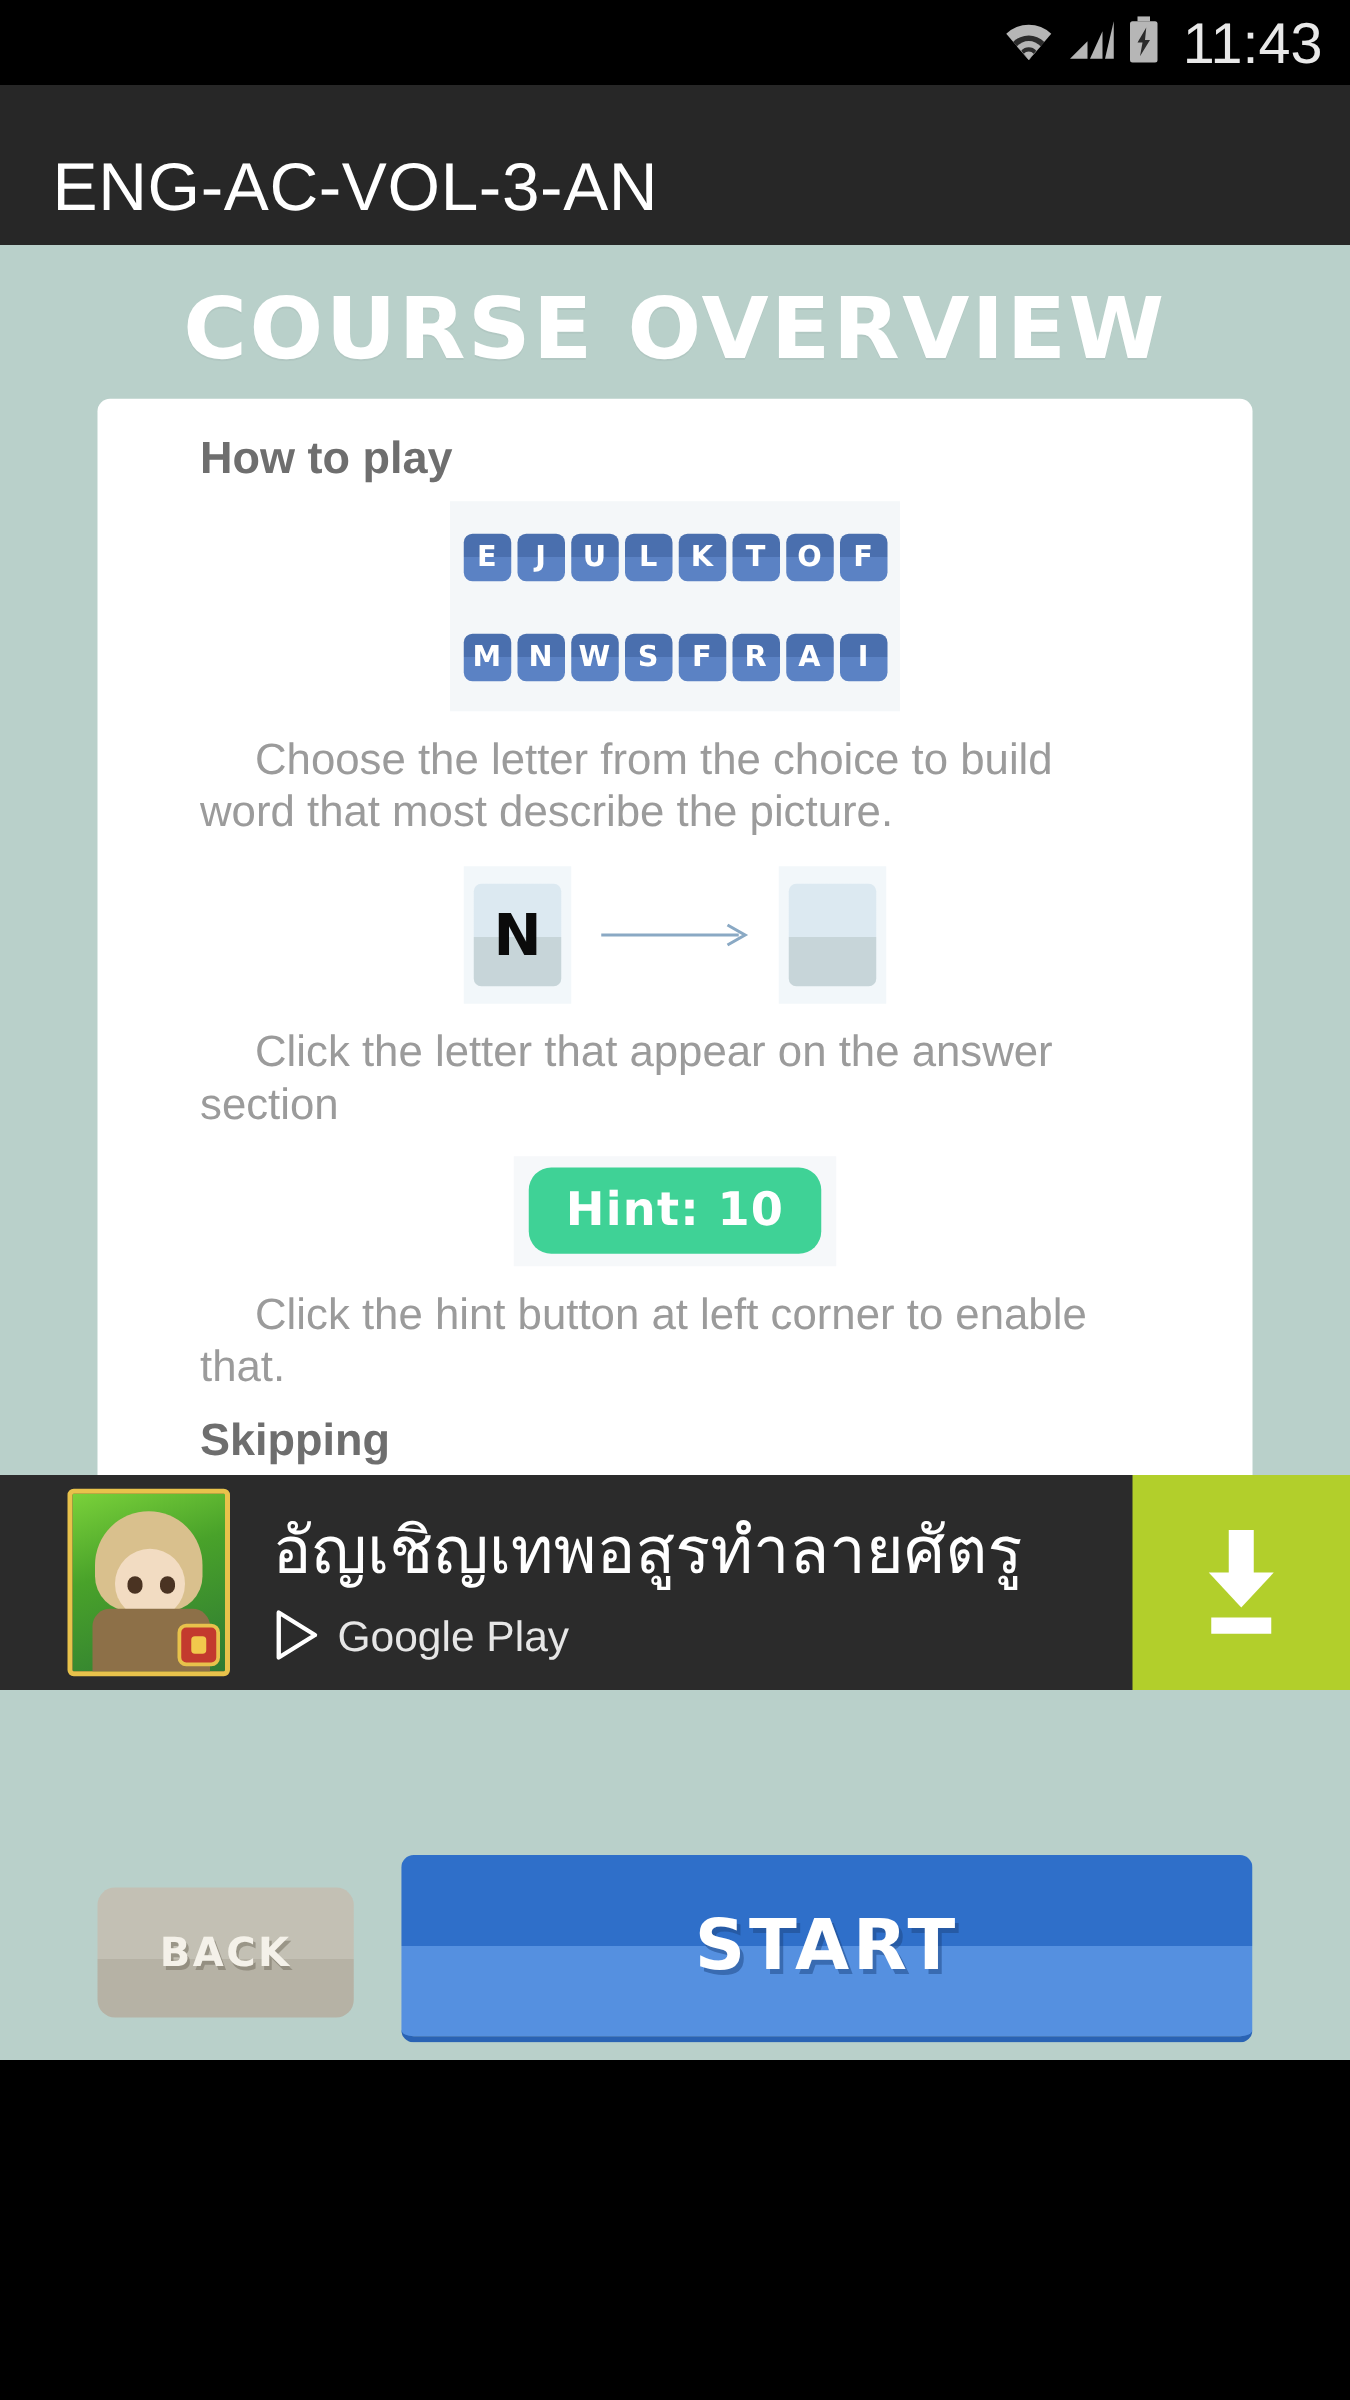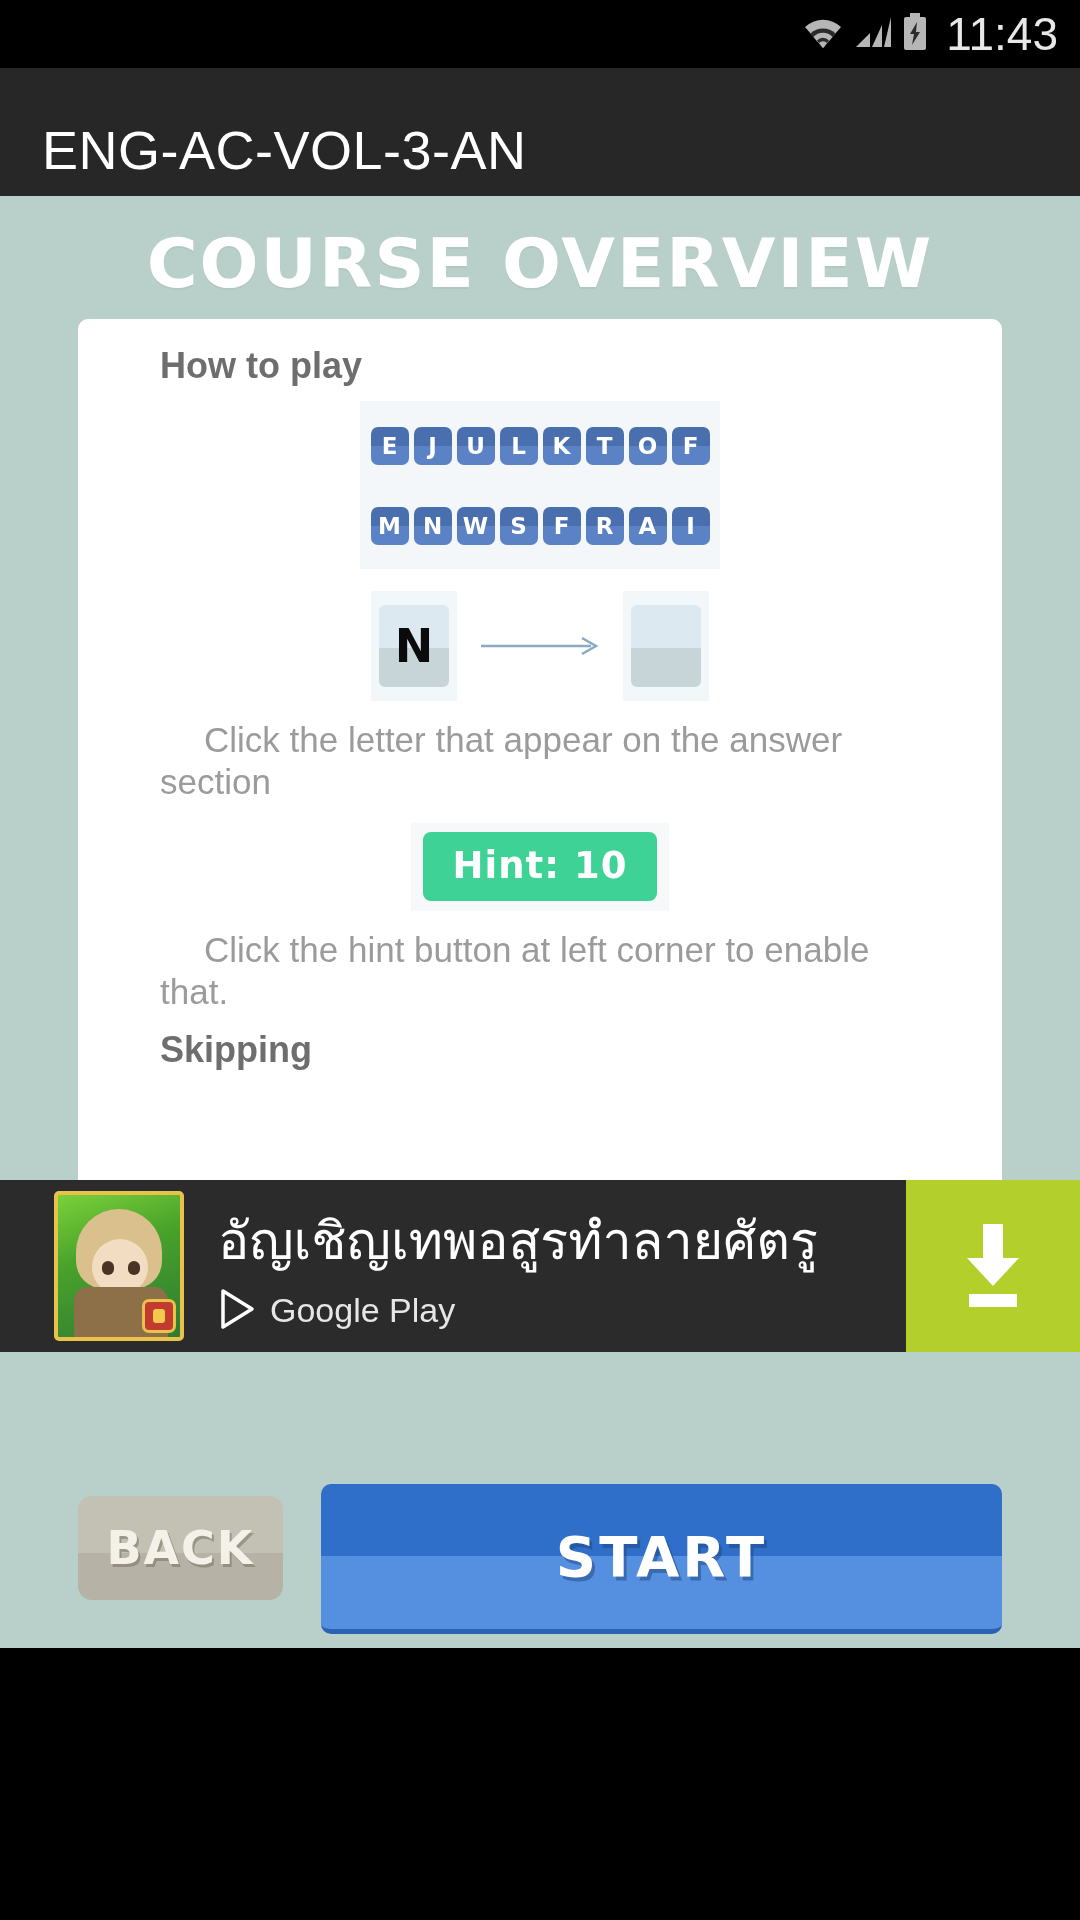--- a/index.html
+++ b/index.html
@@ -92,39 +92,39 @@
     color: #0b0b0b; font-size: 46px; font-weight: 700;
     font-family: "DejaVu Sans", sans-serif;
   }
   .rl-tile.empty { color: transparent; }
   .arrow { width: 122px; height: 30px; }
 
   
   .hint-wrap { display:flex; justify-content:center; margin: 20px 0 4px 0; }
   .hint-pad { background: #f6f8fa; padding: 9px 12px 10px 12px; }
   .hint-btn {
-    background: #3fd296; border-radius: 8px;
+    background: #3fd296; border-radius: 18px;
     padding: 12px 30px 14px 30px;
     color: #ffffff; font-size: 37px; font-weight: 700;
     letter-spacing: 1px; font-family: "DejaVu Sans", sans-serif;
     display: inline-block;
   }
 
   
   .footer-btns {
     position: absolute; left: 0; right: 0; bottom: 0;
     height: 168px; display: flex; align-items: flex-start;
     padding: 0 78px; gap: 38px;
   }
   .btn-back {
-    width: 205px; height: 104px; margin-top: 16px;
+    width: 205px; height: 104px; margin-top: 30px;
     background: linear-gradient(180deg,#c3c0b4 0%, #c3c0b4 55%, #b6b2a5 55%, #b6b2a5 100%);
     border-radius: 14px;
     display: flex; align-items: center; justify-content: center;
-    color: #f4f1e9; font-size: 46px; font-weight: 700; letter-spacing: 2px;
+    color: #f4f1e9; font-size: 32px; font-weight: 700; letter-spacing: 2px;
     font-family: "DejaVu Sans", sans-serif;
     text-shadow: 2px 3px 0 rgba(120,115,100,0.55);
   }
   .btn-start {
     flex: 1; height: 150px; margin-top: 4px;
     background: linear-gradient(180deg,#2f6fc9 0%, #2f6fc9 50%, #5590e0 50%, #5590e0 100%);
     border-radius: 10px; border-bottom: 5px solid #2a63b4;
     display: flex; align-items: center; justify-content: center;
     color: #ffffff; font-size: 56px; font-weight: 700; letter-spacing: 3px;
     font-family: "DejaVu Sans", sans-serif;
@@ -235,20 +235,21 @@
           <div class="tile">N</div>
           <div class="tile">W</div>
           <div class="tile">S</div>
           <div class="tile">F</div>
           <div class="tile">R</div>
           <div class="tile">A</div>
           <div class="tile">I</div>
         </div>
       </div>
 
+      <div class="sec-body">Choose the letter from the choice to build word that most describe the picture.</div>
 
 
       <div class="remove-diagram">
         <div class="rl-box">
           <div class="rl-tile">N</div>
         </div>
         <span class="arrow">
           <svg width="122" height="30" viewBox="0 0 122 30">
             <line x1="2" y1="15" x2="112" y2="15" stroke="#8aa9c4" stroke-width="2.5"></line>
             <polyline points="103,7 117,15 103,23" fill="none" stroke="#8aa9c4" stroke-width="2.5"></polyline>

